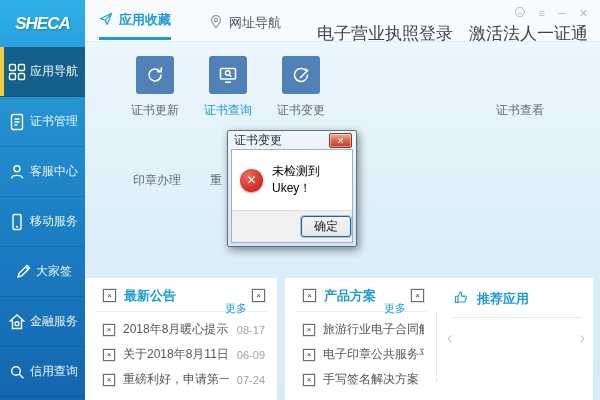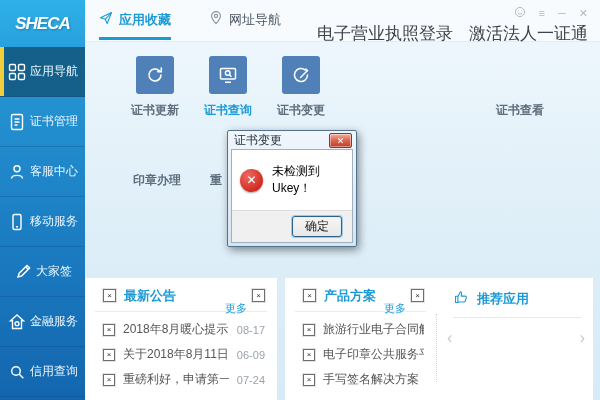--- a/index.html
+++ b/index.html
@@ -10,30 +10,30 @@
   .sidebar{position:absolute;left:0;top:0;width:85px;height:400px;background:linear-gradient(180deg,#2ba2dc 0%,#1c7fc4 55%,#1366ae 100%);}
   .logo{height:47px;background:linear-gradient(180deg,#2fb1e8,#28a0dd);display:flex;align-items:center;justify-content:center;color:#fff;font-style:italic;font-weight:bold;font-size:17px;letter-spacing:-1px;text-shadow:1px 1px 2px rgba(0,60,110,.35);}
   .nav-item{position:relative;height:49px;display:flex;flex-direction:row;align-items:center;justify-content:center;gap:3px;color:#eaf6fd;font-size:12px;border-bottom:1px solid rgba(8,56,104,.22);cursor:pointer;}
   .nav-item svg{display:block;}
   .nav-item.active{background:#14608a;}
   .nav-item.active::before{content:"";position:absolute;left:0;top:0;bottom:0;width:4px;background:#f2cf3a;}
 
   
   .topbar{position:absolute;left:85px;top:0;width:515px;height:42px;background:#f8fbfd;border-bottom:1px solid #e3edf4;box-sizing:border-box;}
   .tabs{position:absolute;left:14px;top:11px;display:flex;gap:38px;}
-  .tab{display:flex;align-items:flex-start;gap:6px;font-size:13px;color:#4a5560;padding-bottom:8px;cursor:pointer;}
+  .tab{display:flex;align-items:flex-end;gap:6px;font-size:13px;color:#4a5560;padding-bottom:8px;cursor:pointer;}
   .tab.active{color:#1b9ad6;font-weight:bold;border-bottom:3px solid #1b9ad6;}
   .win-controls{position:absolute;top:4px;right:12px;display:flex;gap:13px;align-items:center;color:#b2bac1;}
   .win-controls .glyph{font-size:11px;line-height:12px;cursor:pointer;}
   .quicklinks{position:absolute;top:22px;right:12px;display:flex;gap:16px;font-size:17px;color:#3d434a;}
   .quicklinks span{cursor:pointer;}
 
   
   .content{position:absolute;left:85px;top:42px;width:515px;height:358px;background:linear-gradient(180deg,#edf6fc 0%,#ddeef8 55%,#d7eaf7 100%);}
-  .app-item{position:absolute;width:72px;text-align:center;cursor:pointer;font-weight:bold;}
+  .app-item{position:absolute;width:72px;text-align:center;cursor:pointer;}
   .tile{width:38px;height:38px;margin:0 auto 8px;background:#4f80b8;border-radius:3px;display:flex;align-items:center;justify-content:center;}
   .no-tile{height:46px;}
   .app-label{font-size:12px;color:#5d6d7c;}
   .app-label.hl{color:#1b9ad6;}
 
   
   .panel{position:absolute;background:#fff;}
   .panel-a{left:0;top:236px;width:192px;height:122px;}
   .panel-b{left:200px;top:236px;width:308px;height:122px;}
   .p-head{position:relative;height:33px;padding:11px 0 0 18px;box-sizing:border-box;display:flex;align-items:flex-start;gap:8px;}
@@ -57,21 +57,21 @@
   .arrow-next{right:8px;}
 
   
   .dialog{position:absolute;left:227px;top:130px;width:130px;box-sizing:border-box;background:linear-gradient(180deg,#f0f6fc,#d6e4f2);border:1px solid #51748c;border-radius:2px;box-shadow:2px 3px 9px rgba(0,0,0,.45);padding:0 3px 3px;z-index:10;}
   .dlg-title{height:18px;line-height:18px;font-size:12px;color:#1c2a38;padding-left:3px;cursor:default;}
   .dlg-close{position:absolute;top:2px;right:4px;width:21px;height:13px;background:linear-gradient(180deg,#f3b2a0,#e06b52 45%,#bf3a24);border:1px solid #8e3425;border-radius:2px;color:#fff;font-size:9px;font-weight:bold;display:flex;align-items:center;justify-content:center;box-shadow:inset 0 0 0 1px rgba(255,255,255,.45);cursor:pointer;}
   .dlg-inner{border:1px solid #9fb0bf;}
   .dlg-body{background:#fff;height:60px;display:flex;align-items:center;gap:9px;padding:0 8px;}
   .err-icon{width:23px;height:23px;border-radius:50%;background:radial-gradient(circle at 35% 30%,#ef6a60,#cf2b20 72%);color:#fff;font-size:12px;font-weight:bold;display:flex;align-items:center;justify-content:center;flex:none;box-shadow:0 1px 2px rgba(0,0,0,.35);}
   .dlg-msg{font-size:12px;color:#000;}
-  .dlg-footer{background:#f0f0f0;border-top:1px solid #dcdcdc;height:31px;display:flex;align-items:center;justify-content:flex-end;padding-right:10px;}
+  .dlg-footer{background:#f0f0f0;border-top:1px solid #dcdcdc;height:31px;display:flex;align-items:center;justify-content:flex-end;padding-right:1px;}
   .ok-btn{min-width:50px;height:21px;font-size:12px;color:#222;font-family:inherit;background:linear-gradient(180deg,#f6f6f6,#e7e7e7);border:1px solid #2c628b;border-radius:3px;box-shadow:0 0 0 1px #9ec9e8,inset 0 0 2px #c8e6f8;cursor:pointer;}
 </style>
 </head>
 <body>
 
 <div class="app">
 
   <aside class="sidebar">
     <div class="logo">
       <span>SHECA</span>

